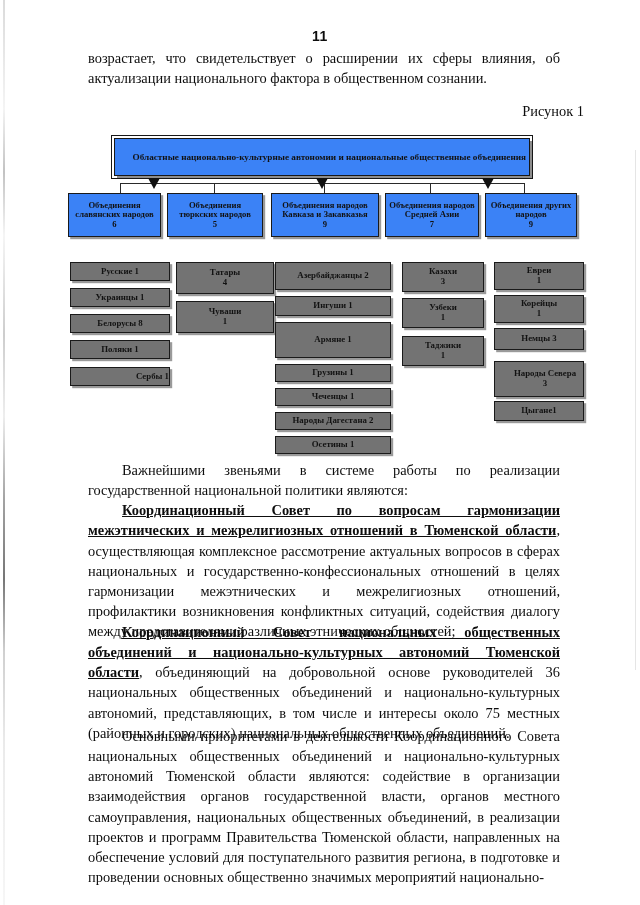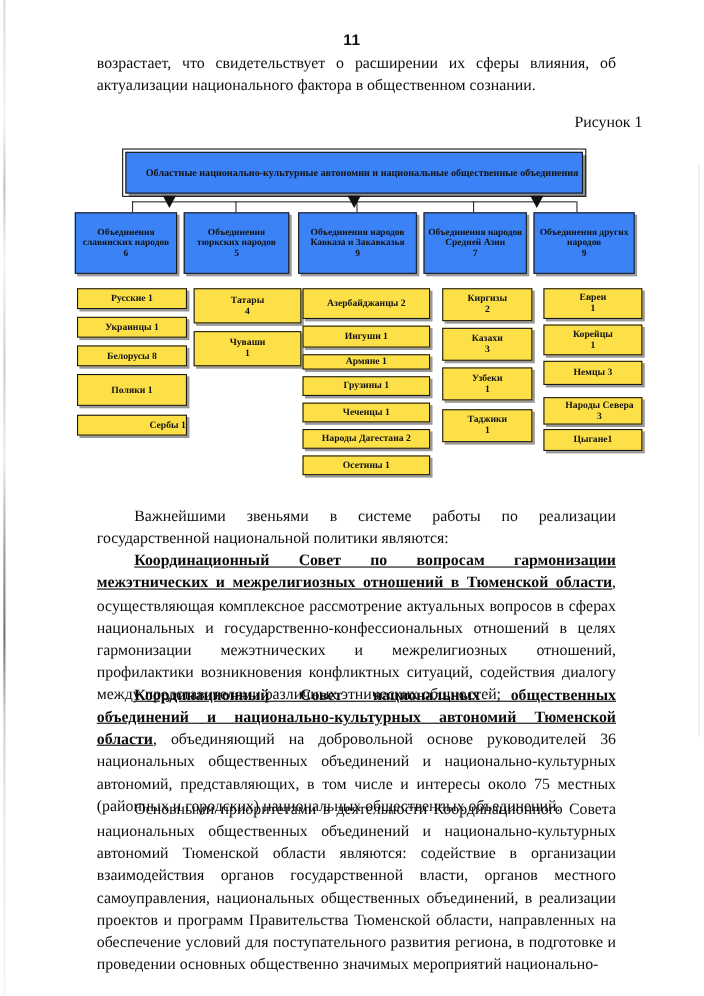--- a/index.html
+++ b/index.html
@@ -114,21 +114,21 @@
     font-size: 9.2px;
     border: 1.3px solid #171717;
     outline: 1.3px solid #171717;
     outline-offset: 2.5px;
     box-shadow: 3px 3px 0 0 #8d8d8d;
   }
 
   
   .cat-box {
     top: 55px;
-    height: 56px;
+    height: 44px;
     font-size: 8.6px;
   }
   .cat-1 { left: 6px;   width: 93px; }
   .cat-2 { left: 105px; width: 96px; }
   .cat-3 { left: 209px; width: 108px; }
   .cat-4 { left: 323px; width: 94px; }
   .cat-5 { left: 423px; width: 92px; }
 
   
   .conn {
@@ -148,21 +148,21 @@
 
   .col { position: absolute; }
   .col-1 { left: 8px;   top: 124px; width: 100px; }
   .col-2 { left: 114px; top: 124px; width: 98px; }
   .col-3 { left: 213px; top: 124px; width: 116px; }
   .col-4 { left: 340px; top: 124px; width: 82px; }
   .col-5 { left: 432px; top: 124px; width: 90px; }
 
   .leaf-item {
     box-sizing: border-box;
-    background: #fde047;
+    background: #737373;
     border: 1.3px solid #1a1a1a;
     box-shadow: 2.2px 2.2px 0 0 #9a9a9a;
     text-align: center;
     font-weight: bold;
     font-size: 8.8px;
     color: #121212;
     display: flex;
     align-items: center;
     justify-content: center;
     line-height: 1.12;
@@ -243,21 +243,21 @@
     <div class="col col-1">
       <div class="leaf-item" style="height:19px; margin-bottom:7px;">
         <span>Русские 1</span>
       </div>
       <div class="leaf-item" style="height:19px; margin-bottom:7px;">
         <span>Украинцы 1</span>
       </div>
       <div class="leaf-item" style="height:19px; margin-bottom:7px;">
         <span>Белорусы 8</span>
       </div>
-      <div class="leaf-item" style="height:29px; margin-bottom:8px;">
+      <div class="leaf-item" style="height:19px; margin-bottom:8px;">
         <span>Поляки 1</span>
       </div>
       <div class="leaf-item" style="height:19px;justify-content:flex-end;">
         <span>Сербы 1</span>
       </div>
     </div>
 
     <div class="col col-2">
       <div class="leaf-item" style="height:32px; margin-bottom:7px;">
         <span>
@@ -273,46 +273,40 @@
       </div>
     </div>
 
     <div class="col col-3">
       <div class="leaf-item" style="height:28px; margin-bottom:6px;">
         <span>Азербайджанцы 2</span>
       </div>
       <div class="leaf-item" style="height:20px; margin-bottom:6px;">
         <span>Ингуши 1</span>
       </div>
-      <div class="leaf-item" style="height:14px; margin-bottom:6px;">
+      <div class="leaf-item" style="height:36px; margin-bottom:6px;">
         <span>Армяне 1</span>
       </div>
       <div class="leaf-item" style="height:18px; margin-bottom:6px;">
         <span>Грузины 1</span>
       </div>
       <div class="leaf-item" style="height:18px; margin-bottom:6px;">
         <span>Чеченцы 1</span>
       </div>
       <div class="leaf-item" style="height:18px; margin-bottom:6px;">
         <span>Народы Дагестана 2</span>
       </div>
       <div class="leaf-item" style="height:18px;">
         <span>Осетины 1</span>
       </div>
     </div>
 
     <div class="col col-4">
       <div class="leaf-item" style="height:30px; margin-bottom:6px;">
         <span>
-          <span>Киргизы</span><br>
-          <span>2</span>
-        </span>
-      </div>
-      <div class="leaf-item" style="height:30px; margin-bottom:6px;">
-        <span>
           <span>Казахи</span><br>
           <span>3</span>
         </span>
       </div>
       <div class="leaf-item" style="height:30px; margin-bottom:8px;">
         <span>
           <span>Узбеки</span><br>
           <span>1</span>
         </span>
       </div>
@@ -333,21 +327,21 @@
       </div>
       <div class="leaf-item" style="height:28px; margin-bottom:5px;">
         <span>
           <span>Корейцы</span><br>
           <span>1</span>
         </span>
       </div>
       <div class="leaf-item" style="height:22px; margin-bottom:11px;">
         <span>Немцы 3</span>
       </div>
-      <div class="leaf-item" style="height:25px; margin-bottom:4px;padding-left:12px;">
+      <div class="leaf-item" style="height:36px; margin-bottom:4px;padding-left:12px;">
         <span>
           <span>Народы Севера</span><br>
           <span>3</span>
         </span>
       </div>
       <div class="leaf-item" style="height:20px;">
         <span>Цыгане1</span>
       </div>
     </div>
 

